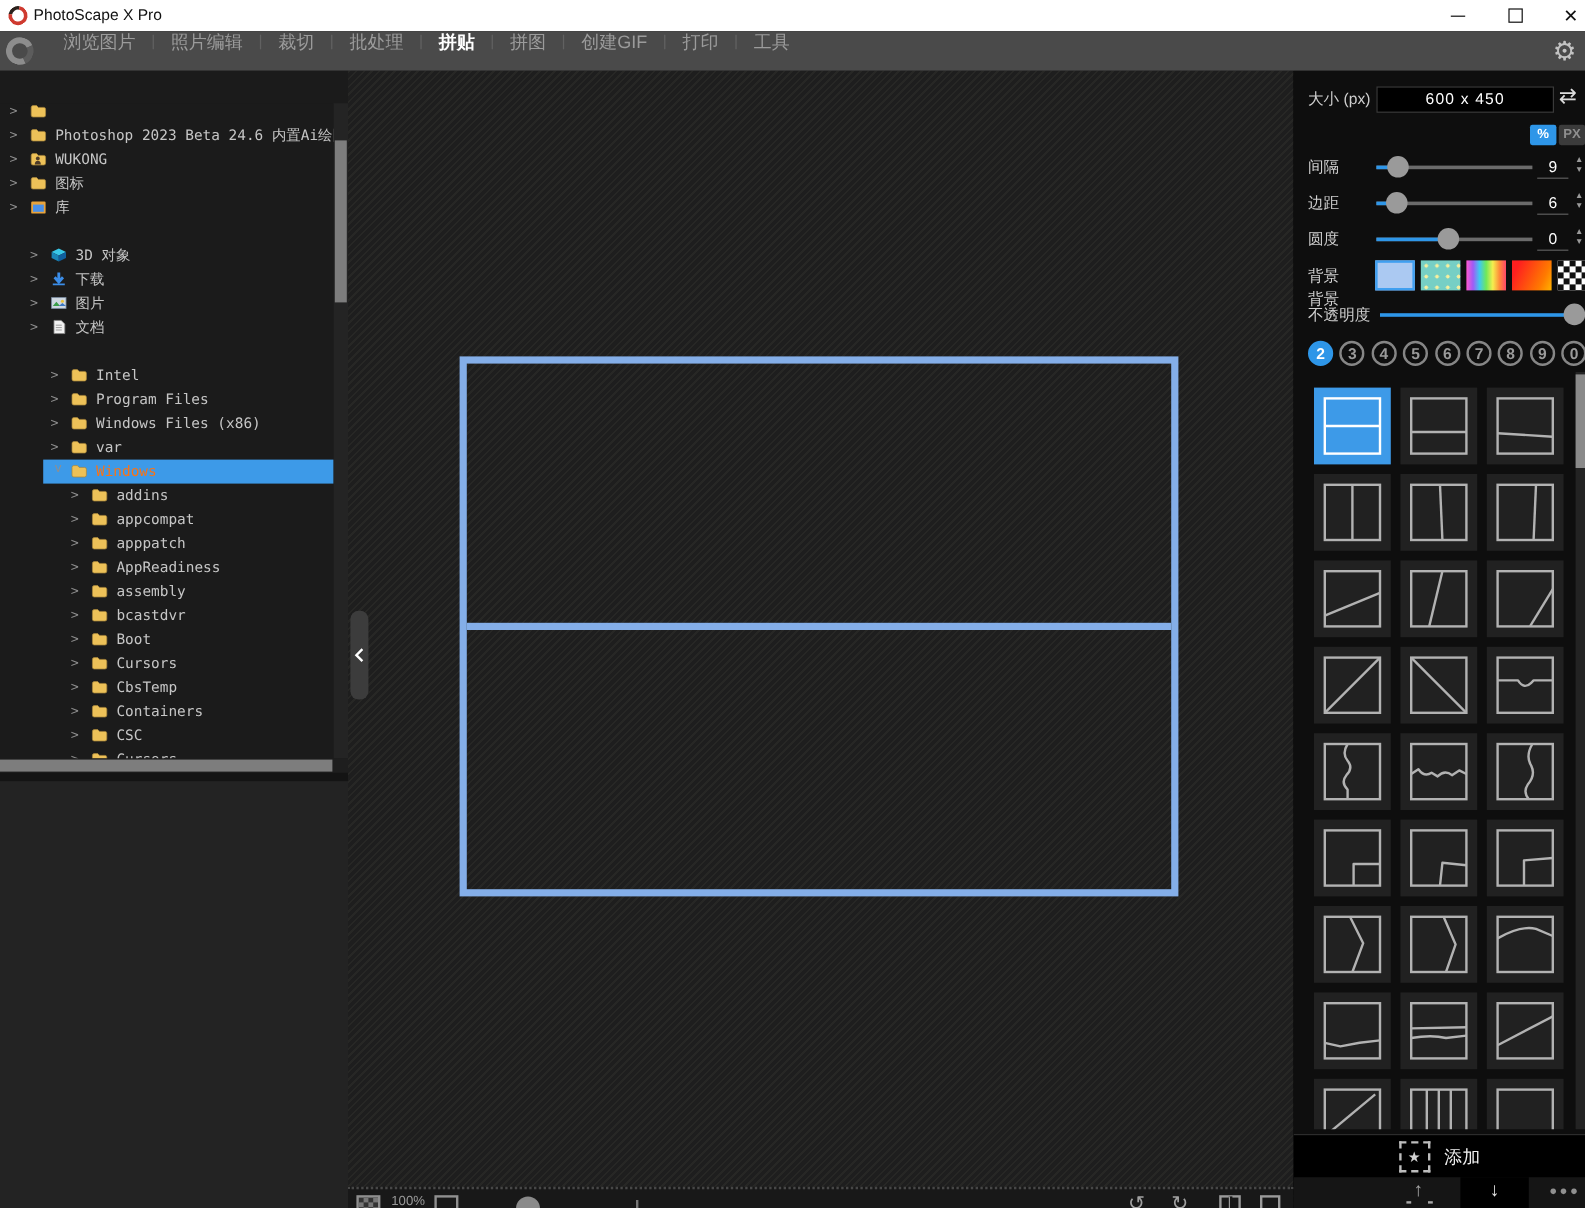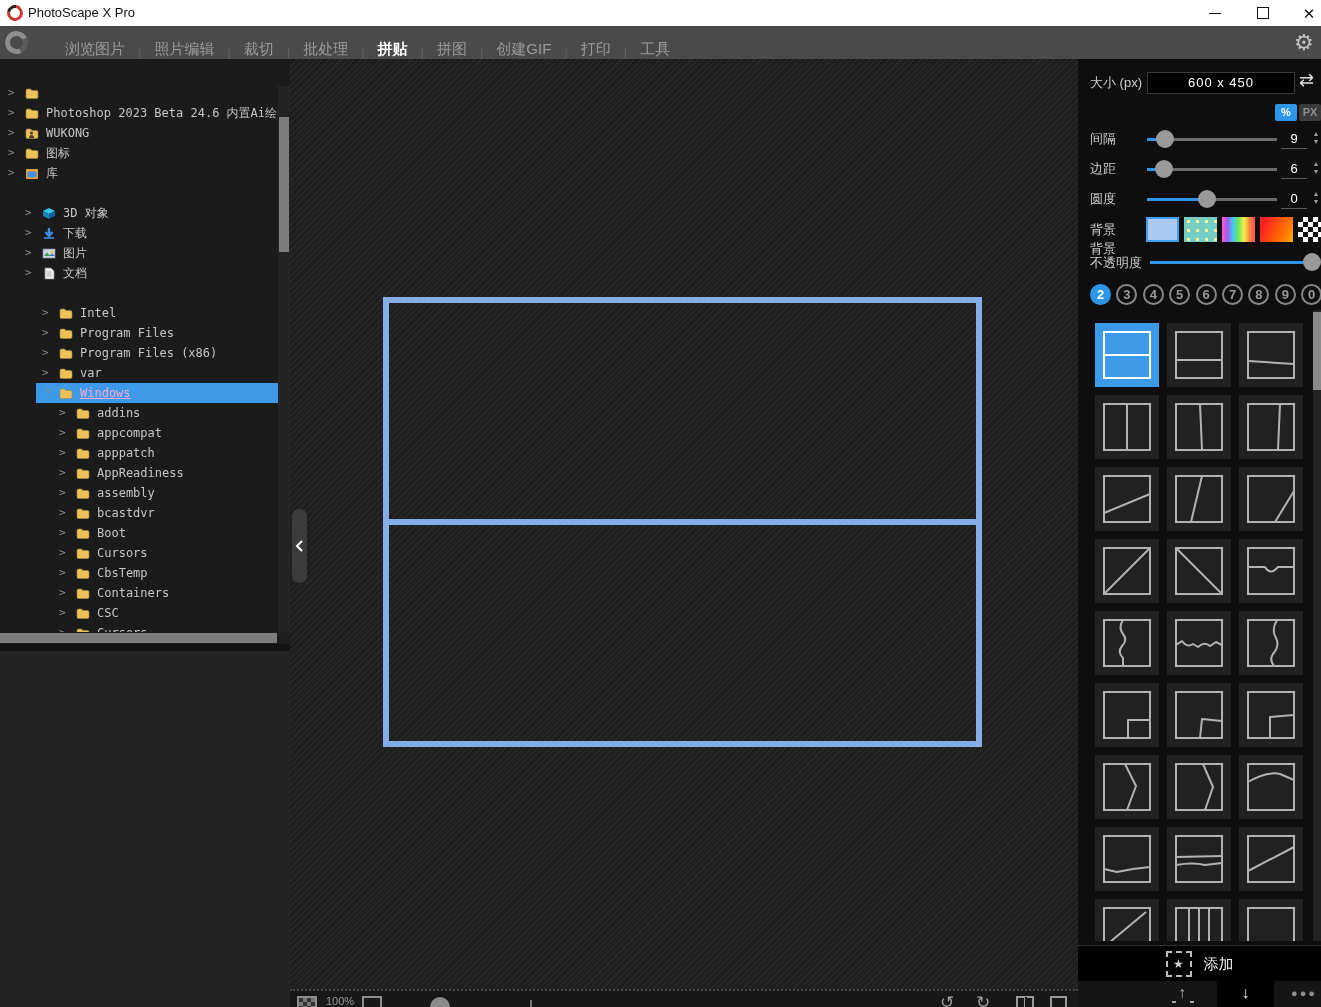--- a/index.html
+++ b/index.html
@@ -15,42 +15,42 @@
   .winbtn{top:0;width:34px;height:26px;display:flex;align-items:center;justify-content:center;cursor:default;}
   #btn-min{left:1198px;} #btn-max{left:1246px;} #btn-close{left:1292px;}
   #btn-min i{display:block;width:12px;height:0;border-top:1.6px solid #111;}
   #btn-max i{display:block;width:10px;height:10px;border:1.4px solid #111;}
   #btn-close i{font-style:normal;font-size:15px;color:#111;line-height:1;}
 
   
   #menubar{left:0;top:26px;width:1321px;height:33px;background:#4a4a4a;}
   #menu-logo{left:5px;top:5px;width:13px;height:13px;border-radius:50%;
     border:5px solid #8d8d8d;border-right-color:#5c5c5c;transform:rotate(20deg);}
-  #menu-items{left:52px;top:0;height:33px;display:flex;align-items:flex-end;}
+  #menu-items{left:40px;top:0;height:33px;display:flex;align-items:flex-start;}
   .menu-item{font-size:15px;color:#9b9b9b;padding:0 13px;white-space:nowrap;cursor:default;}
   .menu-item.active{color:#ffffff;font-weight:bold;}
   .menu-sep{color:#616161;font-size:13px;}
   #gear{left:1294px;top:3px;font-size:22px;color:#c2c2c2;line-height:27px;}
 
   
   #leftpanel{left:0;top:59px;width:290px;height:948px;background:#1b1b1b;overflow:hidden;}
   #lp-tabs{left:0;top:0;width:290px;height:27px;background:#111;display:flex;align-items:center;}
   .lp-tab{font-size:13.5px;color:#c9c9c9;padding:0 10px;cursor:default;white-space:nowrap;}
   .lp-tab.active{color:#3f9ce8;}
   .lp-tab-sep{width:1px;height:13px;background:#3c3c3c;}
   #tree{left:0;top:27px;width:278px;height:546px;overflow:hidden;background:#1b1b1b;}
   .trow{position:absolute;left:0;width:278px;height:20px;cursor:default;}
   .trow .selbg{position:absolute;top:0;height:20px;background:#3d9ae8;}
   .chev{position:absolute;top:3px;width:12px;font-family:"DejaVu Sans Mono",monospace;
         font-size:11px;color:#8f8f8f;line-height:14px;}
   .chev.exp{transform:rotate(90deg);}
   .ticon{position:absolute;top:3px;width:14px;height:13px;}
   .tlabel{position:absolute;top:2px;font-family:"DejaVu Sans Mono",monospace;
           font-size:12px;color:#c6c6c6;white-space:nowrap;line-height:16px;}
-  .trow.sel .tlabel{color:#f9a8d4;text-decoration:underline;}
+  .trow.sel .tlabel{color:#f97316;}
   #tree-vscroll{left:278px;top:27px;width:12px;height:546px;background:#242424;}
   #tree-vthumb{left:1px;top:31px;width:10px;height:135px;background:#7d7d7d;}
   #tree-hscroll{left:0;top:573px;width:290px;height:12px;background:#1e1e1e;}
   #tree-hthumb{left:0;top:1px;width:277px;height:10px;background:#7d7d7d;}
   #lp-strip{left:0;top:585px;width:290px;height:7px;background:#141414;}
   #lp-lower{left:0;top:592px;width:290px;height:356px;background:#232323;}
 
   
   #canvas{left:290px;top:59px;width:788px;height:948px;overflow:hidden;
     background:repeating-linear-gradient(135deg,#272725 0 1.5px,#1e1e1e 1.5px 4.5px);}
@@ -253,21 +253,21 @@
           <span class="ticon" style="left: 59px;"><svg width="14" height="13">
               <path d="M1 3.5q0-1.5 1.5-1.5h3l1.5 1.5h4.5q1.5 0 1.5 1.5v5q0 1.5-1.5 1.5h-9Q1 11.5 1 10z" fill="#edc158" stroke="#a8863a" stroke-width=".6"></path>
             </svg></span>
           <span class="tlabel" style="left: 80px;">Program Files</span>
         </div>
         <div class="trow" style="top: 257px;">
           <span class="chev" style="left: 42px;">&gt;</span>
           <span class="ticon" style="left: 59px;"><svg width="14" height="13">
               <path d="M1 3.5q0-1.5 1.5-1.5h3l1.5 1.5h4.5q1.5 0 1.5 1.5v5q0 1.5-1.5 1.5h-9Q1 11.5 1 10z" fill="#edc158" stroke="#a8863a" stroke-width=".6"></path>
             </svg></span>
-          <span class="tlabel" style="left: 80px;">Program Files (x86)</span>
+          <span class="tlabel" style="left: 80px;">Windows Files (x86)</span>
         </div>
         <div class="trow" style="top: 277px;">
           <span class="chev" style="left: 42px;">&gt;</span>
           <span class="ticon" style="left: 59px;"><svg width="14" height="13">
               <path d="M1 3.5q0-1.5 1.5-1.5h3l1.5 1.5h4.5q1.5 0 1.5 1.5v5q0 1.5-1.5 1.5h-9Q1 11.5 1 10z" fill="#edc158" stroke="#a8863a" stroke-width=".6"></path>
             </svg></span>
           <span class="tlabel" style="left: 80px;">var</span>
         </div>
         <div class="trow sel" style="top: 297px;">
           <div class="selbg" style="left: 36px; width: 244px;"></div>

